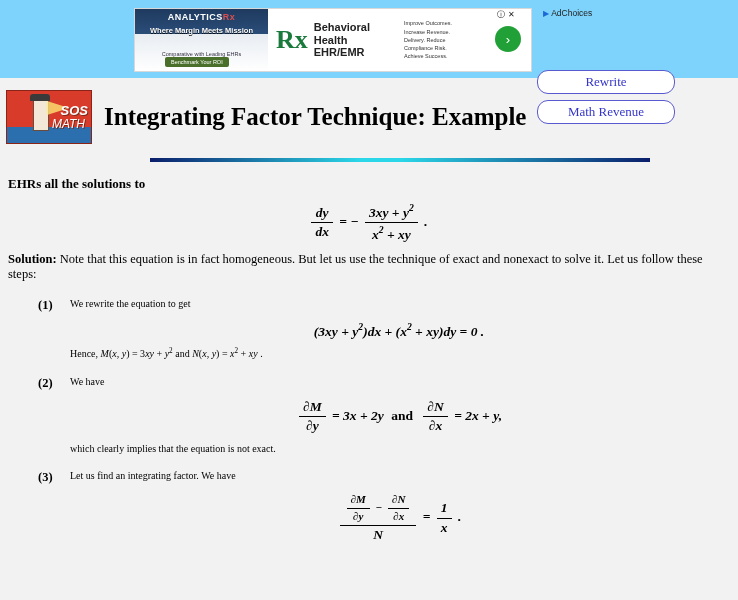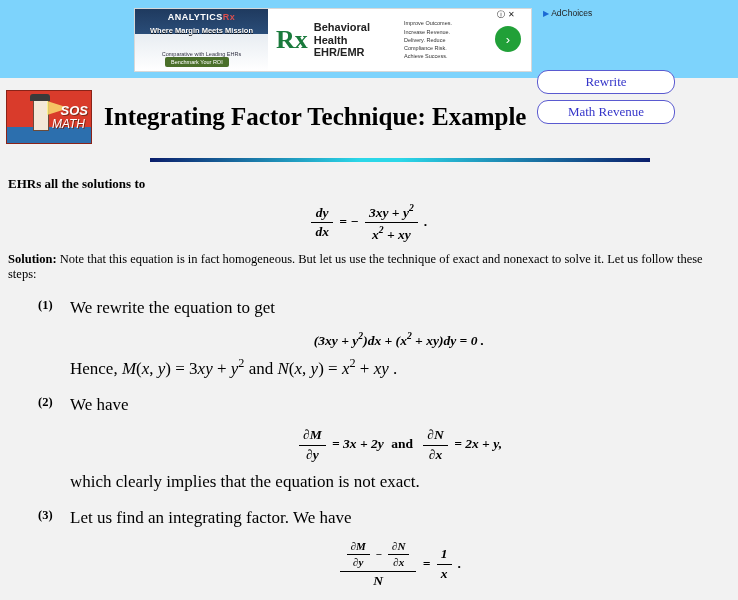--- a/index.html
+++ b/index.html
@@ -311,21 +311,21 @@
   }
   .step .num-lbl {
     position: absolute;
     left: 30px;
     top: 0;
     font-weight: bold;
     font-size: 12.5px;
   }
   .step p {
     margin: 0;
-    font-size: 17px;
+    font-size: 10px;
   }
   .step .eq { margin: 12px 0 8px 0; }
   .tight { margin-top: 4px; }
   .op { font-style: normal; font-weight: bold; padding: 0 4px; }
   .small-frac { font-size: 11px; }
 </style>
 </head>
 <body>
 
 <div class="ad-strip">

